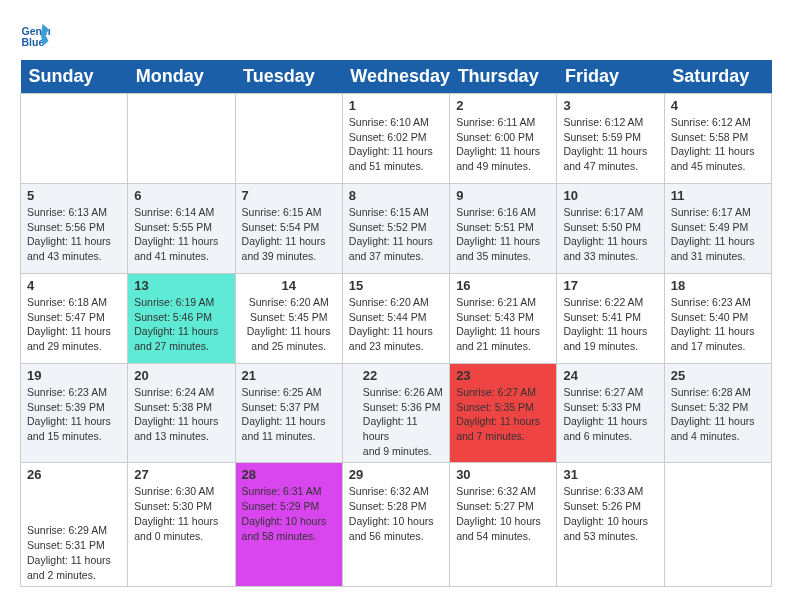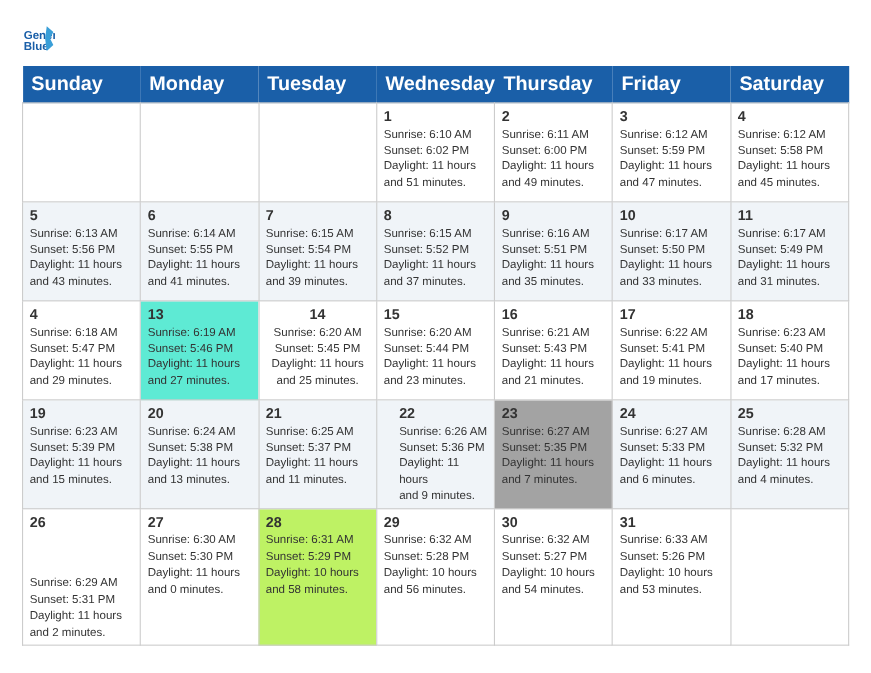--- a/index.html
+++ b/index.html
@@ -267,21 +267,21 @@
 Daylight: 11 hours
 and 11 minutes.</div>
         </td>
         <td style="background: rgb(240, 244, 248); padding-left: 20px;">
           <div class="day-number">22</div>
           <div class="day-info" style="white-space: pre-line;">Sunrise: 6:26 AM
 Sunset: 5:36 PM
 Daylight: 11 hours
 and 9 minutes.</div>
         </td>
-        <td style="background: #a3a3a3;">
+        <td style="background: #ef4444;">
           <div class="day-number">23</div>
           <div class="day-info" style="white-space: pre-line;">Sunrise: 6:27 AM
 Sunset: 5:35 PM
 Daylight: 11 hours
 and 7 minutes.</div>
         </td>
         <td style="background: rgb(240, 244, 248);">
           <div class="day-number">24</div>
           <div class="day-info" style="white-space: pre-line;">Sunrise: 6:27 AM
 Sunset: 5:33 PM
@@ -304,21 +304,21 @@
 Daylight: 11 hours
 and 2 minutes.</div>
         </td>
         <td style="background: rgb(255, 255, 255);">
           <div class="day-number">27</div>
           <div class="day-info" style="white-space: pre-line;">Sunrise: 6:30 AM
 Sunset: 5:30 PM
 Daylight: 11 hours
 and 0 minutes.</div>
         </td>
-        <td style="background: #bef264; margin-top: 28px;">
+        <td style="background: #d946ef; margin-top: 28px;">
           <div class="day-number">28</div>
           <div class="day-info" style="white-space: pre-line;">Sunrise: 6:31 AM
 Sunset: 5:29 PM
 Daylight: 10 hours
 and 58 minutes.</div>
         </td>
         <td style="background: rgb(255, 255, 255);">
           <div class="day-number">29</div>
           <div class="day-info" style="white-space: pre-line;">Sunrise: 6:32 AM
 Sunset: 5:28 PM

